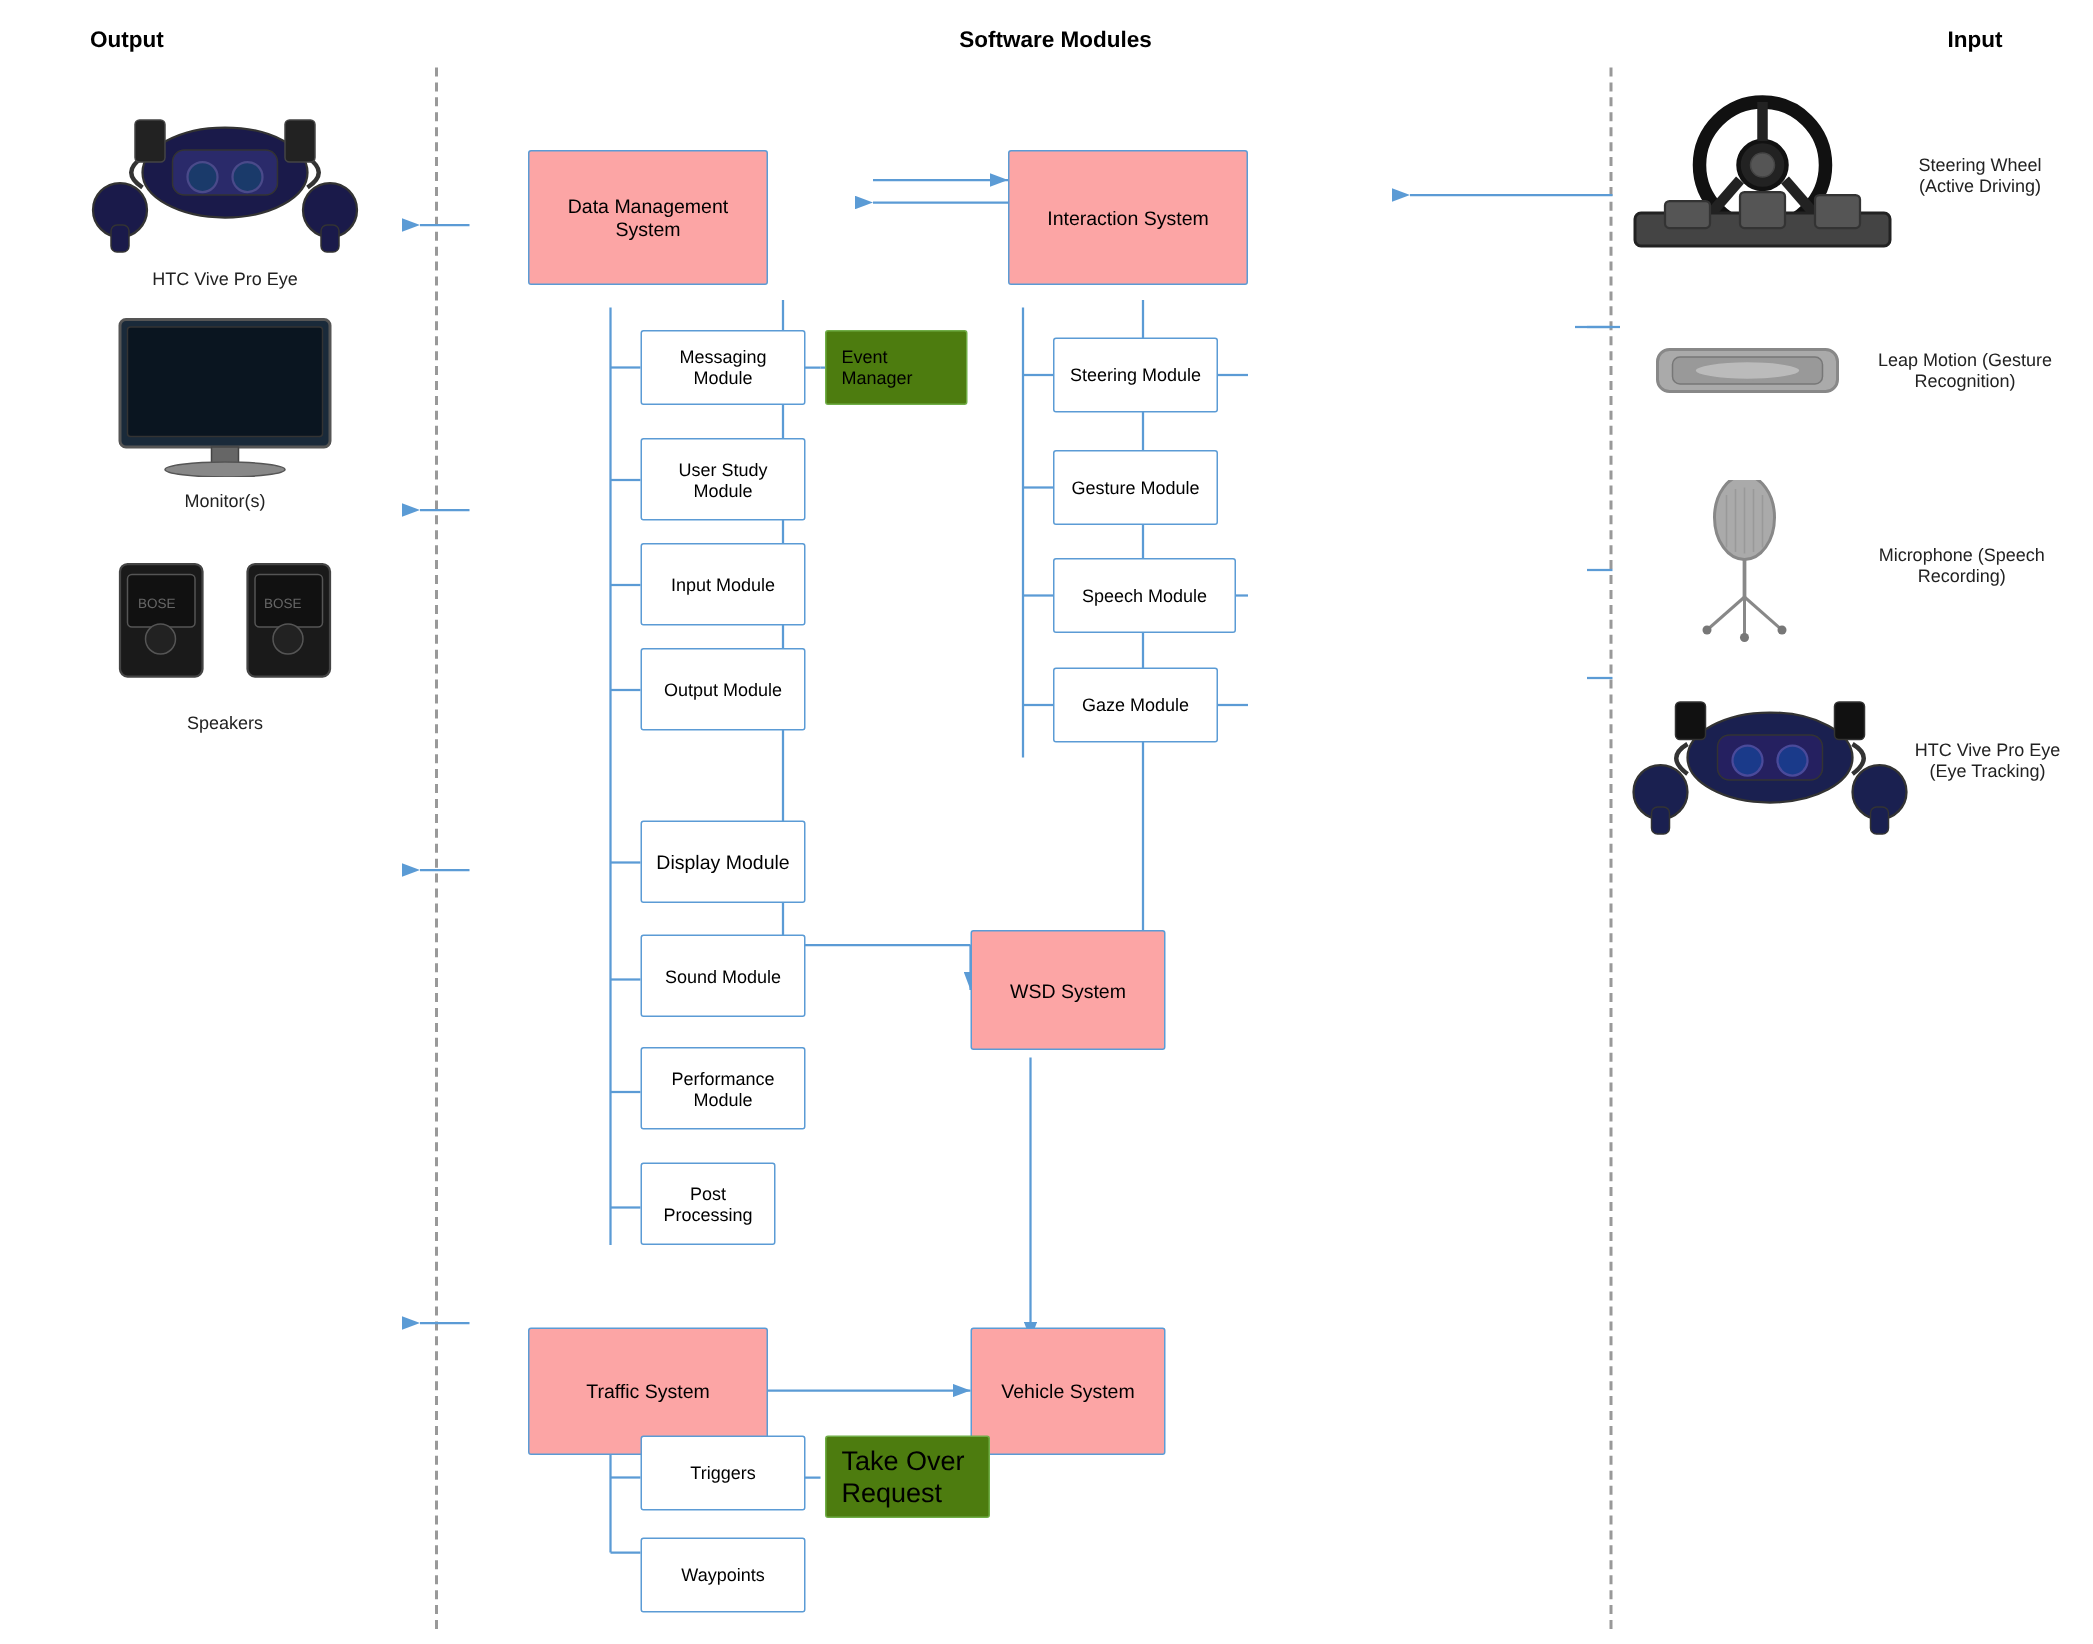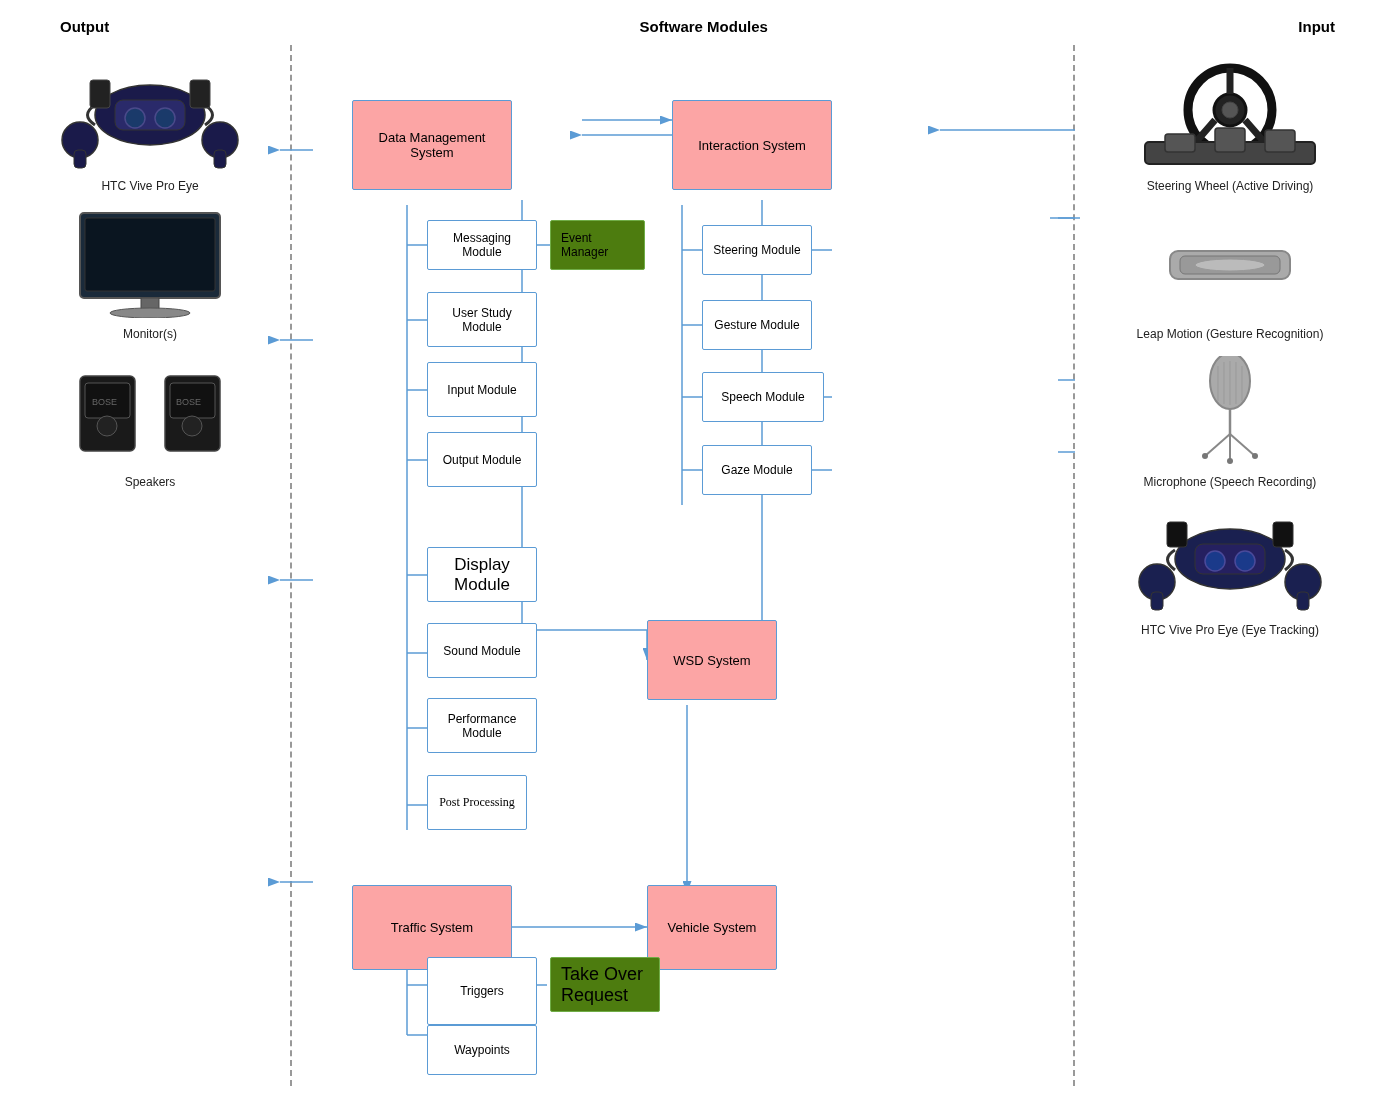--- a/index.html
+++ b/index.html
@@ -76,21 +76,21 @@
       width: 320px;
       display: flex;
       flex-direction: column;
       align-items: center;
       padding: 10px 20px 10px 10px;
       gap: 10px;
     }
 
     .input-item {
       display: flex;
-      flex-direction: column;
+      flex-direction: row;
       align-items: center;
       width: 100%;
     }
 
     
     .box {
       border: 1.5px solid #5b9bd5;
       background: #fca5a5;
       border-radius: 2px;
       text-align: center;
@@ -297,33 +297,33 @@
       </div>
 
       <div class="abs-box box-white" style="left:135px;top:317px;width:110px;height:55px;font-size:12px;">
         <span>Input Module</span>
       </div>
 
       <div class="abs-box box-white" style="left:135px;top:387px;width:110px;height:55px;font-size:12px;">
         <span>Output Module</span>
       </div>
 
-      <div class="abs-box box-white" style="left:135px;top:502px;width:110px;height:55px;font-size:17px;">
+      <div class="abs-box box-white" style="left:135px;top:502px;width:110px;height:55px;font-size:13px;">
         <span>Display Module</span>
       </div>
 
       <div class="abs-box box-white" style="left:135px;top:578px;width:110px;height:55px;font-size:12px;">
         <span>Sound Module</span>
       </div>
 
       <div class="abs-box box-white" style="left:135px;top:653px;width:110px;height:55px;font-size:12px;">
         <span>Performance Module</span>
       </div>
 
-      <div class="abs-box box-white" style="left:135px;top:730px;width:100px;height:55px;font-size:12px;font-family:Liberation Serif, serif;">
+      <div class="abs-box box-white" style="left:135px;top:730px;width:90px;height:55px;font-size:12px;">
         <span>Post Processing</span>
       </div>
 
       <div class="abs-box box-white" style="left:410px;top:180px;width:110px;height:50px;font-size:12px;">
         <span>Steering Module</span>
       </div>
 
       <div class="abs-box box-white" style="left:410px;top:255px;width:110px;height:50px;font-size:12px;">
         <span>Gesture Module</span>
       </div>
@@ -341,21 +341,21 @@
       </div>
 
       <div class="abs-box box" style="left:60px;top:840px;width:160px;height:85px;font-size:13px;">
         <span>Traffic System</span>
       </div>
 
       <div class="abs-box box" style="left:355px;top:840px;width:130px;height:85px;font-size:13px;">
         <span>Vehicle System</span>
       </div>
 
-      <div class="abs-box box-white" style="left:135px;top:912px;width:110px;height:68px;font-size:12px;">
+      <div class="abs-box box-white" style="left:135px;top:912px;width:110px;height:50px;font-size:12px;">
         <span>Triggers</span>
       </div>
 
       <div class="abs-box box-green" style="left:258px;top:912px;width:110px;height:55px;font-size:18px;">
         <span>Take Over Request</span>
       </div>
 
       <div class="abs-box box-white" style="left:135px;top:980px;width:110px;height:50px;font-size:12px;">
         <span>Waypoints</span>
       </div>

